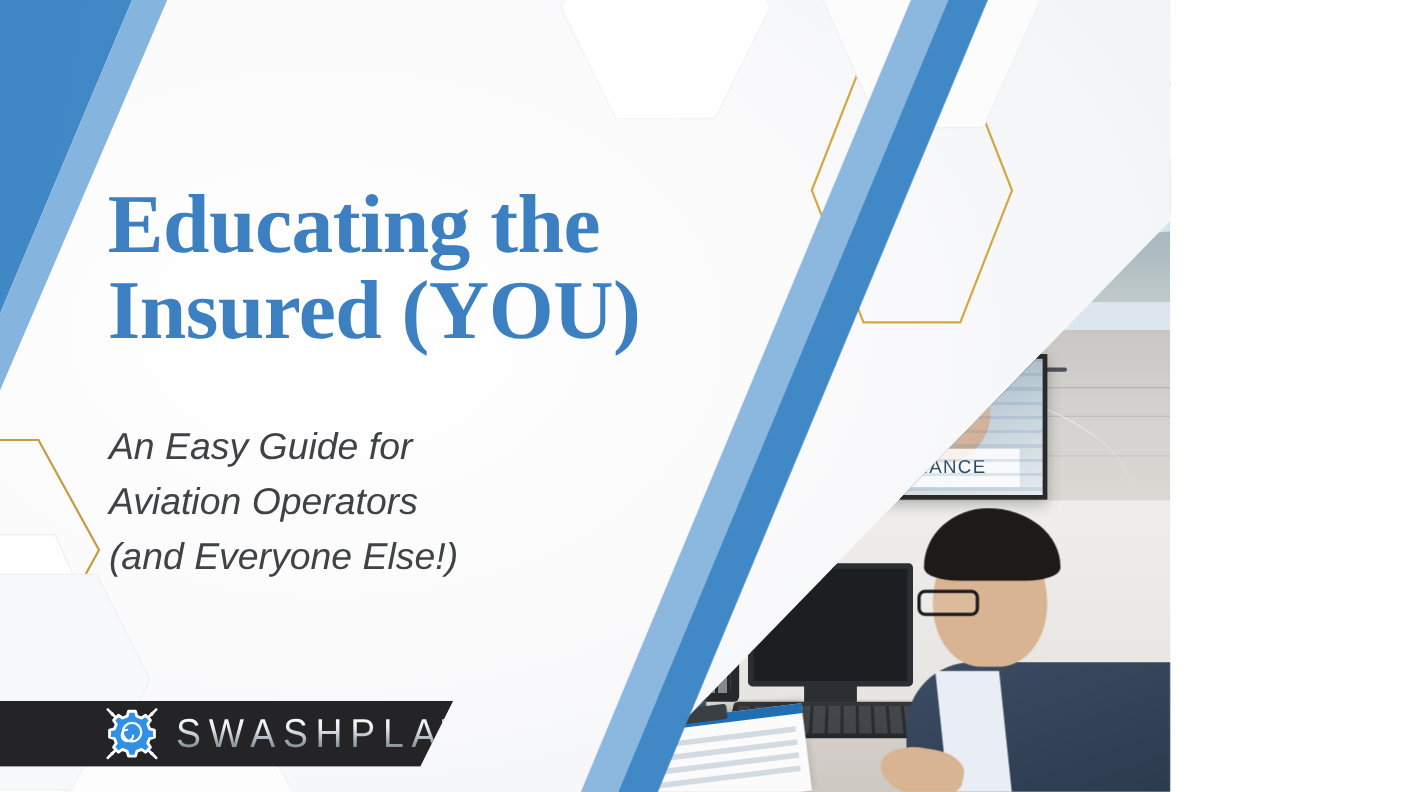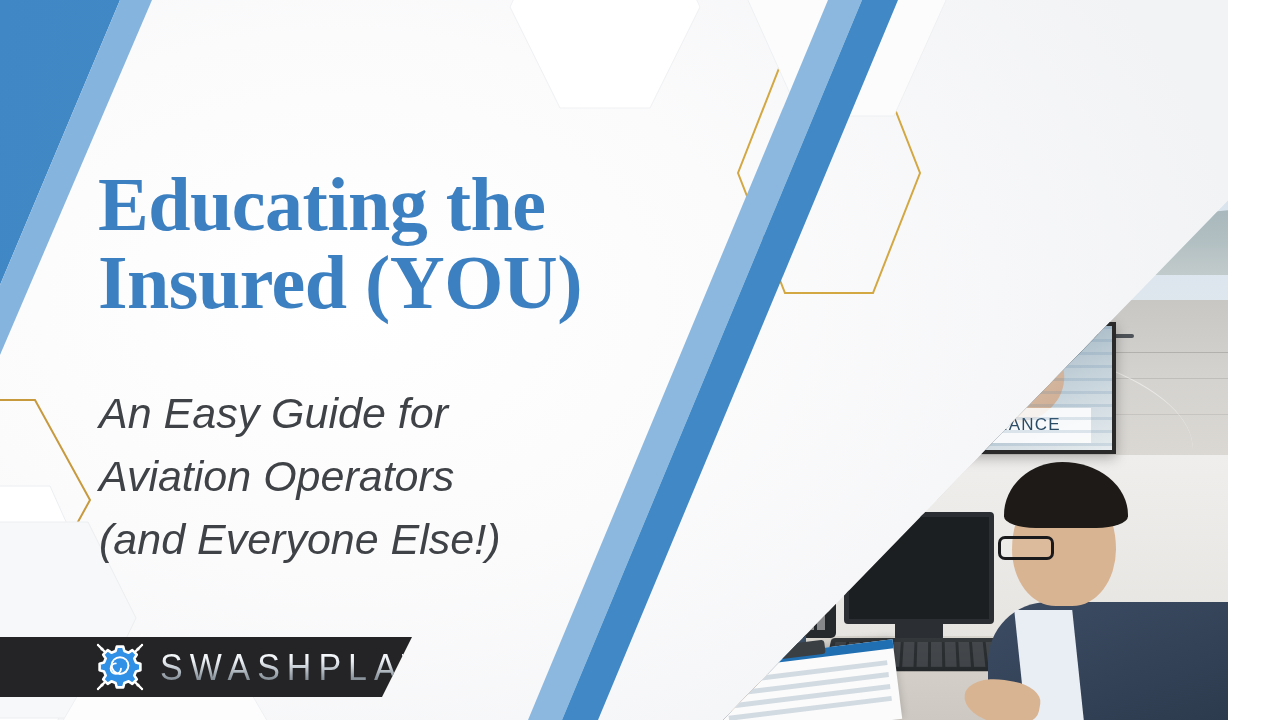--- a/index.html
+++ b/index.html
@@ -5,21 +5,21 @@
 <style>
   * { margin:0; padding:0; box-sizing:border-box; }
   html,body { width:1280px; height:720px; overflow:hidden; }
   body {
     font-family:"Liberation Sans", sans-serif;
     background:#ffffff;
     position:relative;
   }
   #slide {
     position:absolute; inset:0;
-    width:1228px; height:720px;
+    width:1064px; height:720px;
     overflow:hidden;
     background:
       radial-gradient(ellipse 900px 600px at 28% 42%, #ffffff 0%, #fbfbfc 45%, #f2f3f5 100%);
   }
 
   
   .hex {
     position:absolute;
     pointer-events:none;
   }
@@ -204,21 +204,21 @@
     line-height:1.02;
     letter-spacing:-.5px;
     color:#3d80c2;
     white-space:pre-line;
   }
   #subhead {
     position:absolute; left:99px; top:382px; width:470px;
     font-family:"Liberation Sans", sans-serif;
     font-style:italic;
     font-weight:400;
-    font-size:43px;
+    font-size:34px;
     line-height:1.47;
     color:#3f4246;
     white-space:pre-line;
   }
 
   
   #logo-banner {
     position:absolute; left:0; top:637px; width:412px; height:60px;
     background:#242426;
     clip-path: polygon(0 0, 412px 0, 382px 60px, 0 60px);

